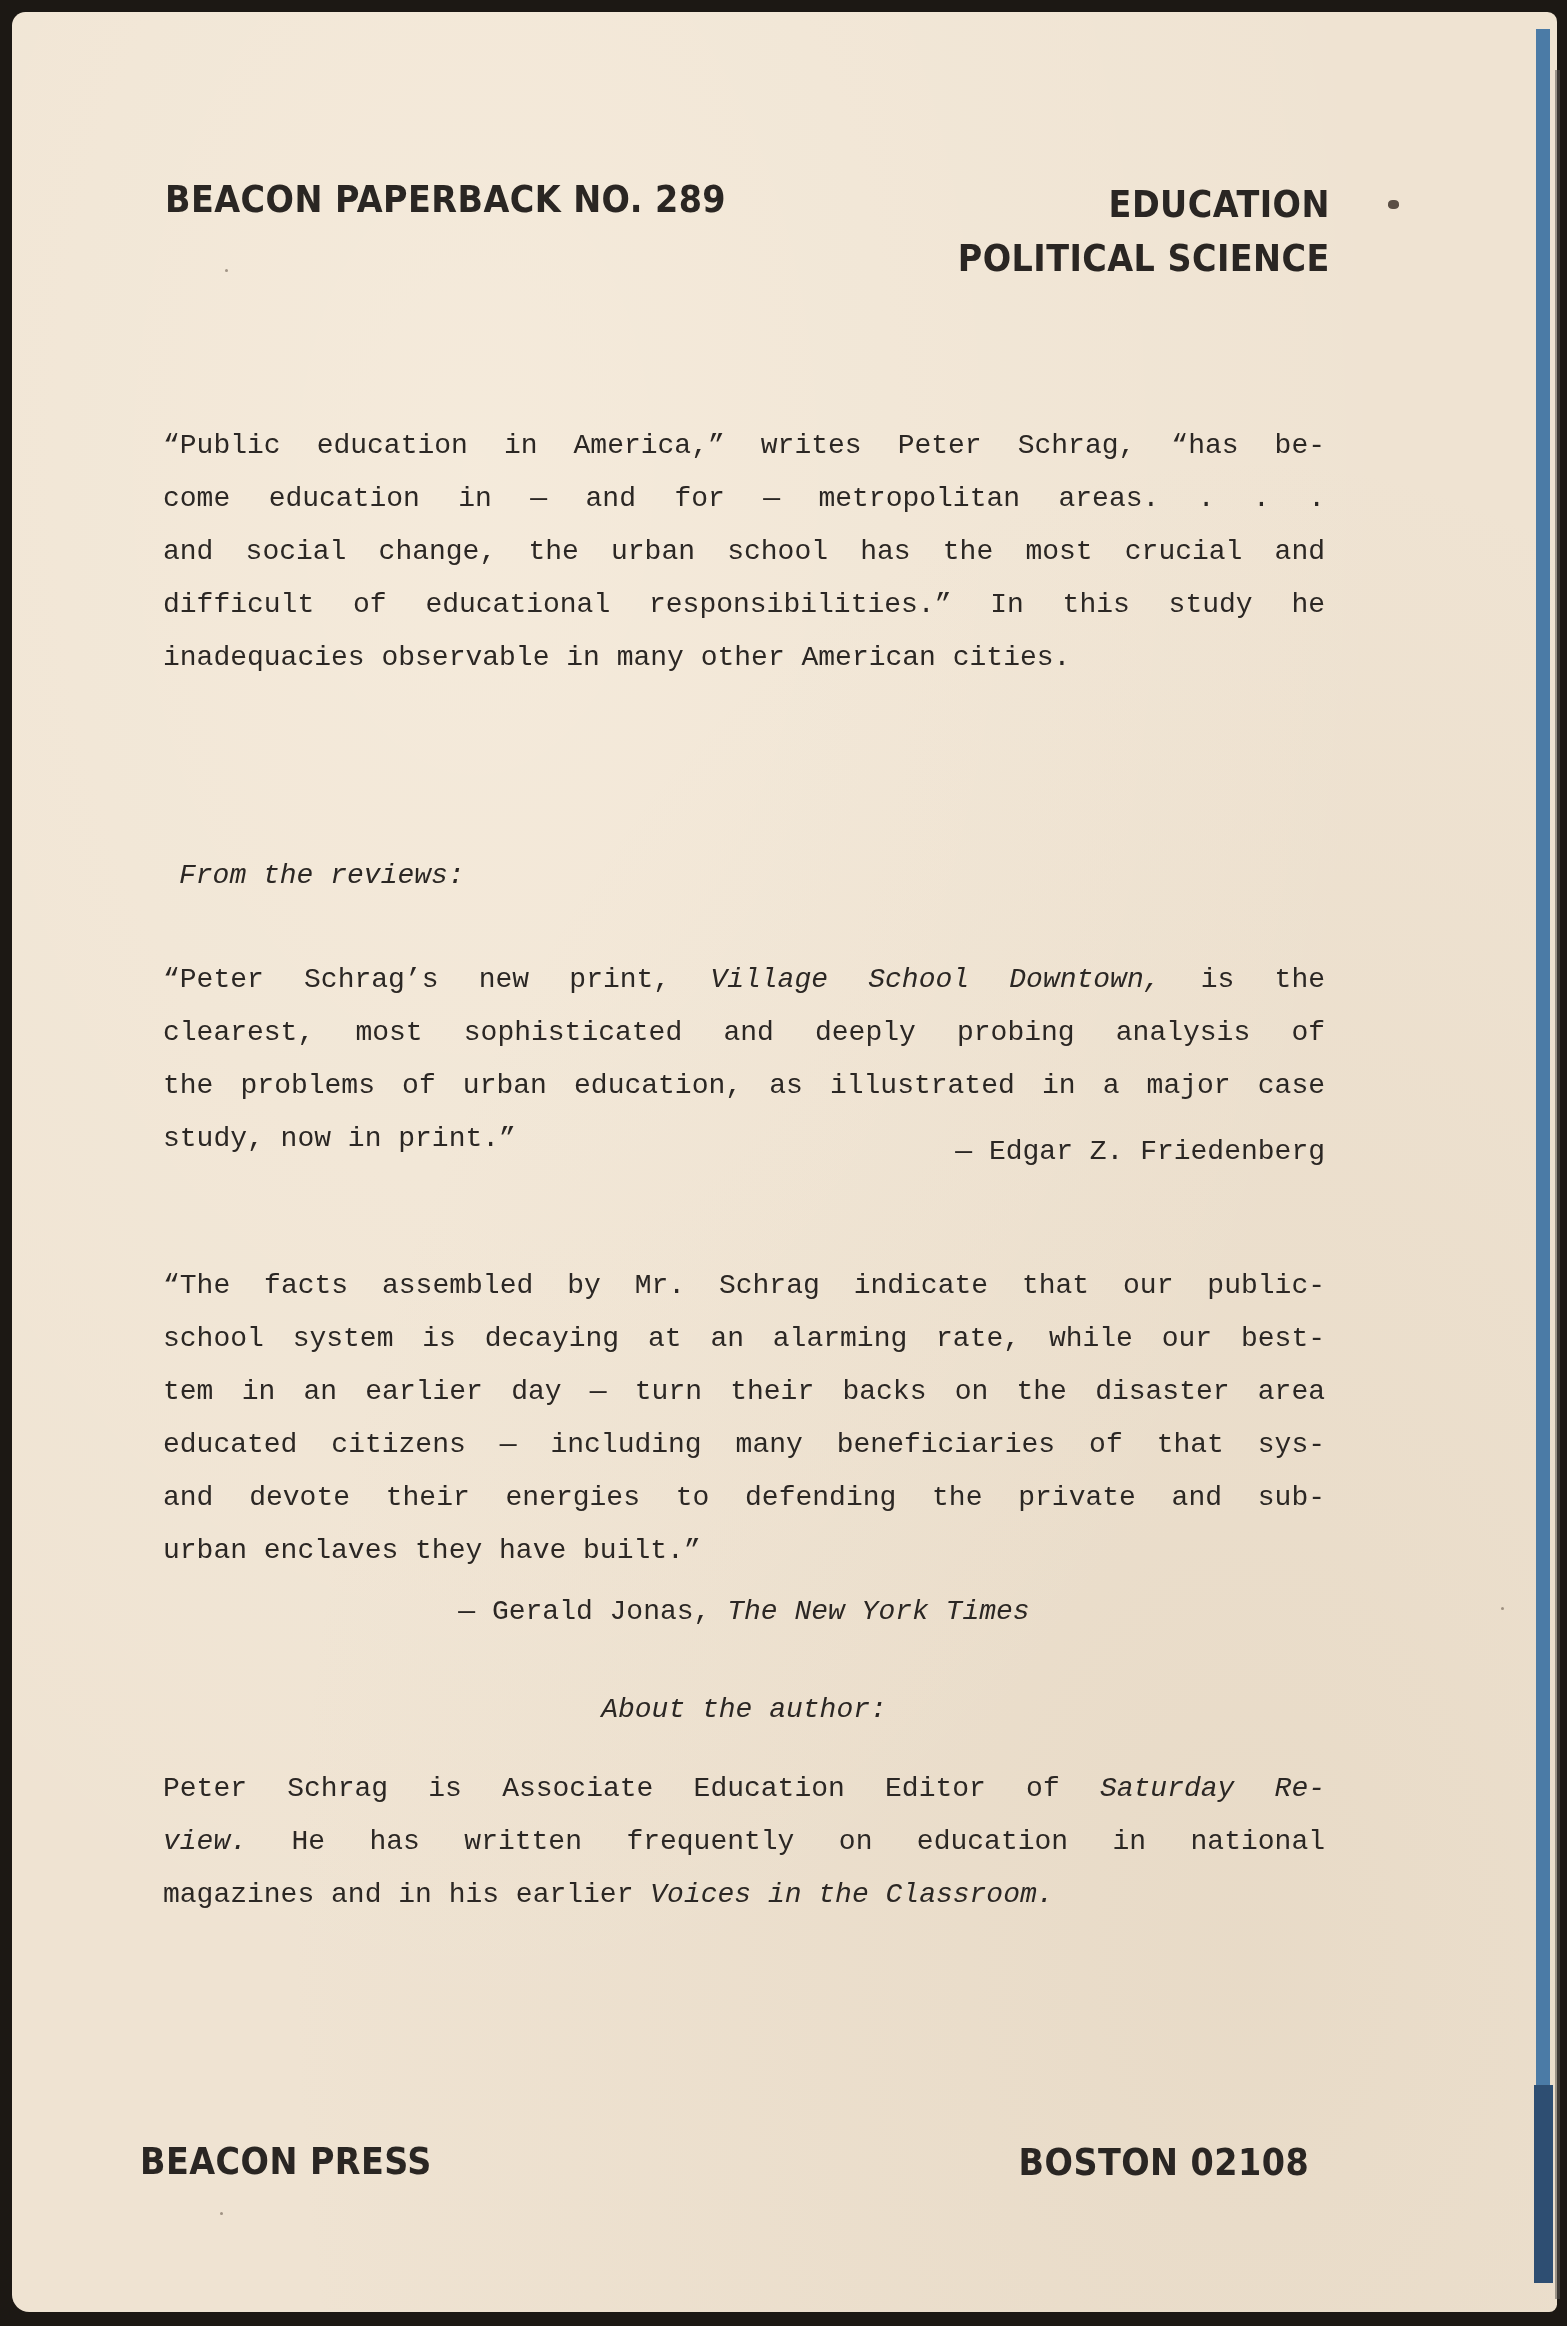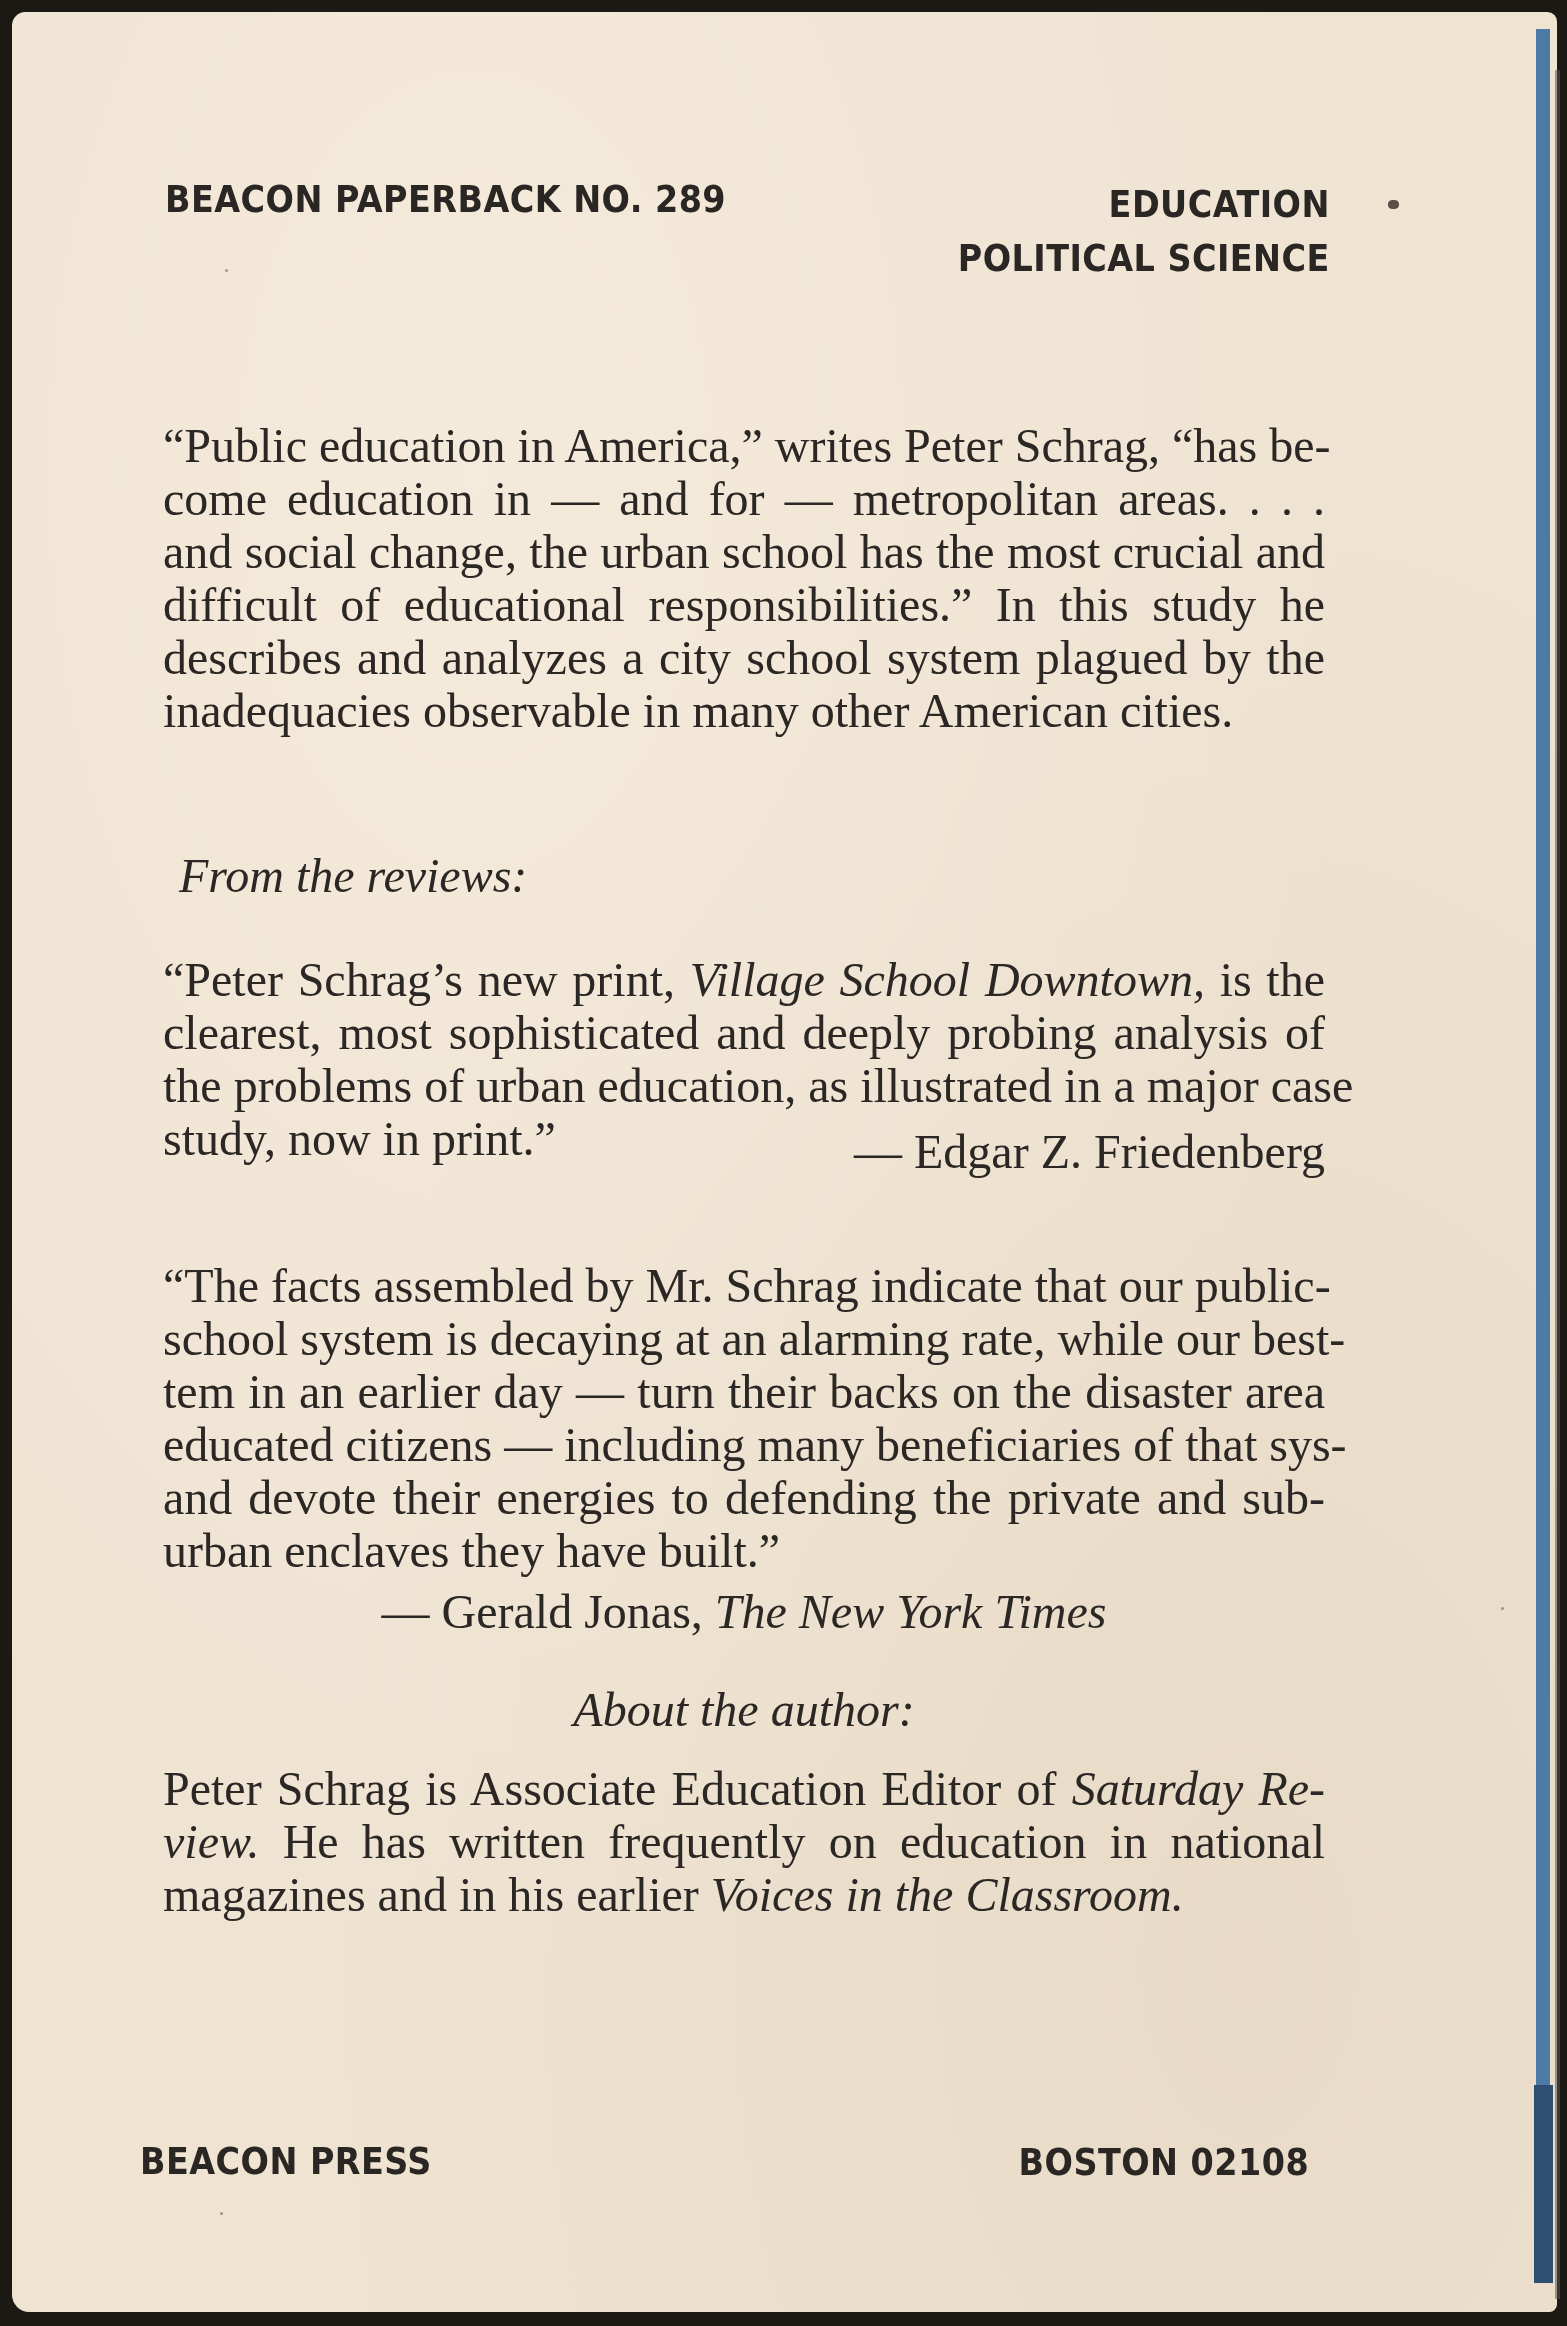--- a/index.html
+++ b/index.html
@@ -57,23 +57,23 @@
     }
     .ftr-left {
       position: absolute; left: 140px; top: 2139px;
       font-size: 38px; transform-origin: left top; white-space: nowrap;
     }
     .ftr-right {
       position: absolute; right: 259px; top: 2140px;
       font-size: 38px; transform-origin: right top; white-space: nowrap;
     }
     .serif {
-      font-family: Liberation Serif, serif;
+      font-family: Liberation Mono, monospace;
       color: #2b2724;
-      font-size: 48px;
+      font-size: 28px;
       line-height: 53px;
     }
     .block {
       position: absolute; left: 163px; width: 1162px;
     }
     .line {
       display: block;
       text-align: justify;
       text-align-last: justify;
       white-space: nowrap;
@@ -112,21 +112,20 @@
 <div class="sans hdr-right">
   <div>EDUCATION</div>
   <div>POLITICAL SCIENCE</div>
 </div>
 
 <div class="serif block" style="top:419px;">
   <span class="line">“Public education in America,” writes Peter Schrag, “has be-</span>
   <span class="line">come education in — and for — metropolitan areas. . . .</span>
   <span class="line">and social change, the urban school has the most crucial and</span>
   <span class="line">difficult of educational responsibilities.” In this study he</span>
-  <span class="line">describes and analyzes a city school system plagued by the</span>
   <span class="line last">inadequacies observable in many other American cities.</span>
 </div>
 
 <div class="serif block heading" style="top:849px;margin-left:16px;">From the reviews:</div>
 
 <div class="serif block" style="top:953px;">
   <span class="line"><span>“Peter Schrag’s new print, </span><i>Village School Downtown,</i><span> is the</span></span>
   <span class="line">clearest, most sophisticated and deeply probing analysis of</span>
   <span class="line">the problems of urban education, as illustrated in a major case</span>
   <span class="line last" style="position:relative;">

